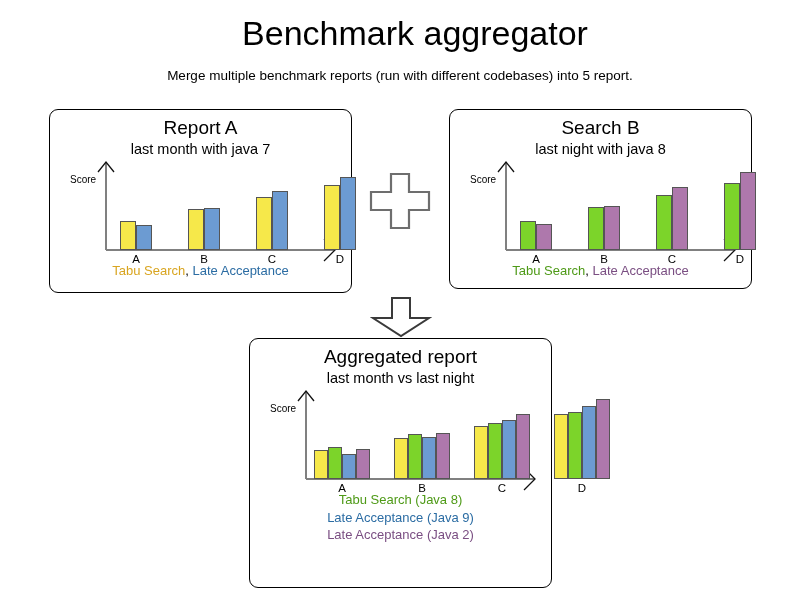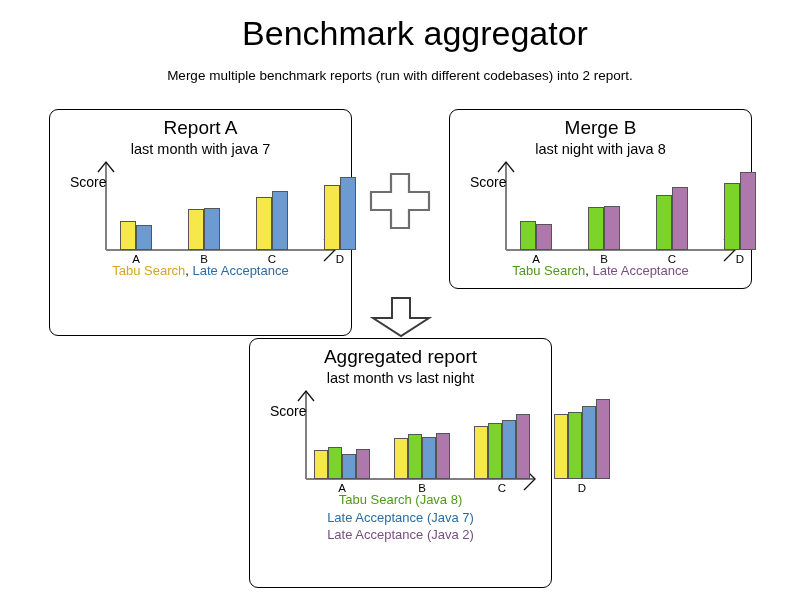--- a/index.html
+++ b/index.html
@@ -34,21 +34,21 @@
     line-height: 1.15;
   }
   .card-subtitle {
     text-align: center; font-size: 14.5px; margin-top: 2px; color: #000;
     line-height: 1.15;
   }
 
   .chart-wrap { position: relative; }
 
   .axis-label {
-    position: absolute; font-size: 14px; color: #000; white-space: nowrap;
+    position: absolute; font-size: 10px; color: #000; white-space: nowrap;
   }
   .cat-label {
     position: absolute; font-size: 11.5px; color: #000;
     transform: translateX(-50%); white-space: nowrap;
   }
 
   .bar {
     position: absolute; box-sizing: border-box;
     border: 1px solid #555;
   }
@@ -65,23 +65,23 @@
   .down-arrow {
     position: absolute;
   }
 </style>
 </head>
 <body>
 
 <div id="stage">
 
   <div class="page-title">Benchmark aggregator</div>
-  <div class="page-subtitle">Merge multiple benchmark reports (run with different codebases) into 2 report.</div>
+  <div class="page-subtitle">Merge multiple benchmark reports (run with different codebases) into 5 report.</div>
 
-  <div class="card" id="card-a" style="left:49px; top:109px; width:303px; height:227px;">
+  <div class="card" id="card-a" style="left:49px; top:109px; width:303px; height:184px;">
     <div class="card-title">Report A</div>
     <div class="card-subtitle">last month with java 7</div>
     <div class="chart-wrap" id="chart-a" style="position:absolute; left:0; top:48px; width:303px; height:105px;">
         <svg width="303" height="105" viewBox="0 0 303 105" style="position: absolute; left: 0px; top: 0px;">
           <line x1="56" y1="4" x2="56" y2="92" stroke="#808080" stroke-width="2"></line>
           <path d="M 48 14 L 56 4 L 64 14" fill="none" stroke="#111" stroke-width="1.3"></path>
           <line x1="56" y1="92" x2="285" y2="92" stroke="#808080" stroke-width="2"></line>
           <path d="M 274 81 L 285 92 L 274 103" fill="none" stroke="#111" stroke-width="1.3"></path>
         </svg>
         <div class="axis-label" style="left: 20px; top: 16px;">Score</div>
@@ -101,21 +101,21 @@
     <div class="legend" id="legend-a" style="left:0; top:152px;"><span style="color: rgb(217, 165, 32);">Tabu Search</span><span class="sep">, </span><span style="color: rgb(43, 108, 163);">Late Acceptance</span></div>
   </div>
 
   <div class="plus-shape" style="left:365px; top:170px; width:70px; height:62px;">
     <svg width="70" height="62" viewBox="0 0 70 62">
       <polygon points="26,4 44,4 44,22 64,22 64,40 44,40 44,58 26,58 26,40 6,40 6,22 26,22" fill="#ffffff" stroke="#6e6e6e" stroke-width="2.2"></polygon>
     </svg>
   </div>
 
   <div class="card" id="card-b" style="left:449px; top:109px; width:303px; height:180px;">
-    <div class="card-title">Merge B</div>
+    <div class="card-title">Search B</div>
     <div class="card-subtitle">last night with java 8</div>
     <div class="chart-wrap" id="chart-b" style="position:absolute; left:0; top:48px; width:303px; height:105px;">
         <svg width="303" height="105" viewBox="0 0 303 105" style="position: absolute; left: 0px; top: 0px;">
           <line x1="56" y1="4" x2="56" y2="92" stroke="#808080" stroke-width="2"></line>
           <path d="M 48 14 L 56 4 L 64 14" fill="none" stroke="#111" stroke-width="1.3"></path>
           <line x1="56" y1="92" x2="285" y2="92" stroke="#808080" stroke-width="2"></line>
           <path d="M 274 81 L 285 92 L 274 103" fill="none" stroke="#111" stroke-width="1.3"></path>
         </svg>
         <div class="axis-label" style="left: 20px; top: 16px;">Score</div>
         <div class="bar" style="left: 70px; width: 16px; height: 29px; top: 63px; background: rgb(124, 212, 42); border-color: rgb(85, 85, 85);"></div>
@@ -167,18 +167,18 @@
         <div class="bar" style="left: 266px; width: 14px; height: 65px; top: 27px; background: rgb(174, 120, 172); border-color: rgb(85, 85, 85);"></div>
         <div class="cat-label" style="left: 252px; top: 95px;">C</div>
         <div class="bar" style="left: 304px; width: 14px; height: 65px; top: 27px; background: rgb(246, 232, 74); border-color: rgb(85, 85, 85);"></div>
         <div class="bar" style="left: 318px; width: 14px; height: 67px; top: 25px; background: rgb(124, 212, 42); border-color: rgb(85, 85, 85);"></div>
         <div class="bar" style="left: 332px; width: 14px; height: 73px; top: 19px; background: rgb(108, 155, 210); border-color: rgb(85, 85, 85);"></div>
         <div class="bar" style="left: 346px; width: 14px; height: 80px; top: 12px; background: rgb(174, 120, 172); border-color: rgb(85, 85, 85);"></div>
         <div class="cat-label" style="left: 332px; top: 95px;">D</div>
       </div>
     <div class="legend" id="legend-agg" style="left:0; top:152px;">
         <div style="color: rgb(78, 154, 23);">Tabu Search (Java 8)</div>
-        <div style="color: rgb(43, 108, 163);">Late Acceptance (Java 7)</div>
+        <div style="color: rgb(43, 108, 163);">Late Acceptance (Java 9)</div>
         <div style="color: rgb(122, 78, 130);">Late Acceptance (Java 2)</div>
       </div>
   </div>
 
 </div>
 
 </body></html>

